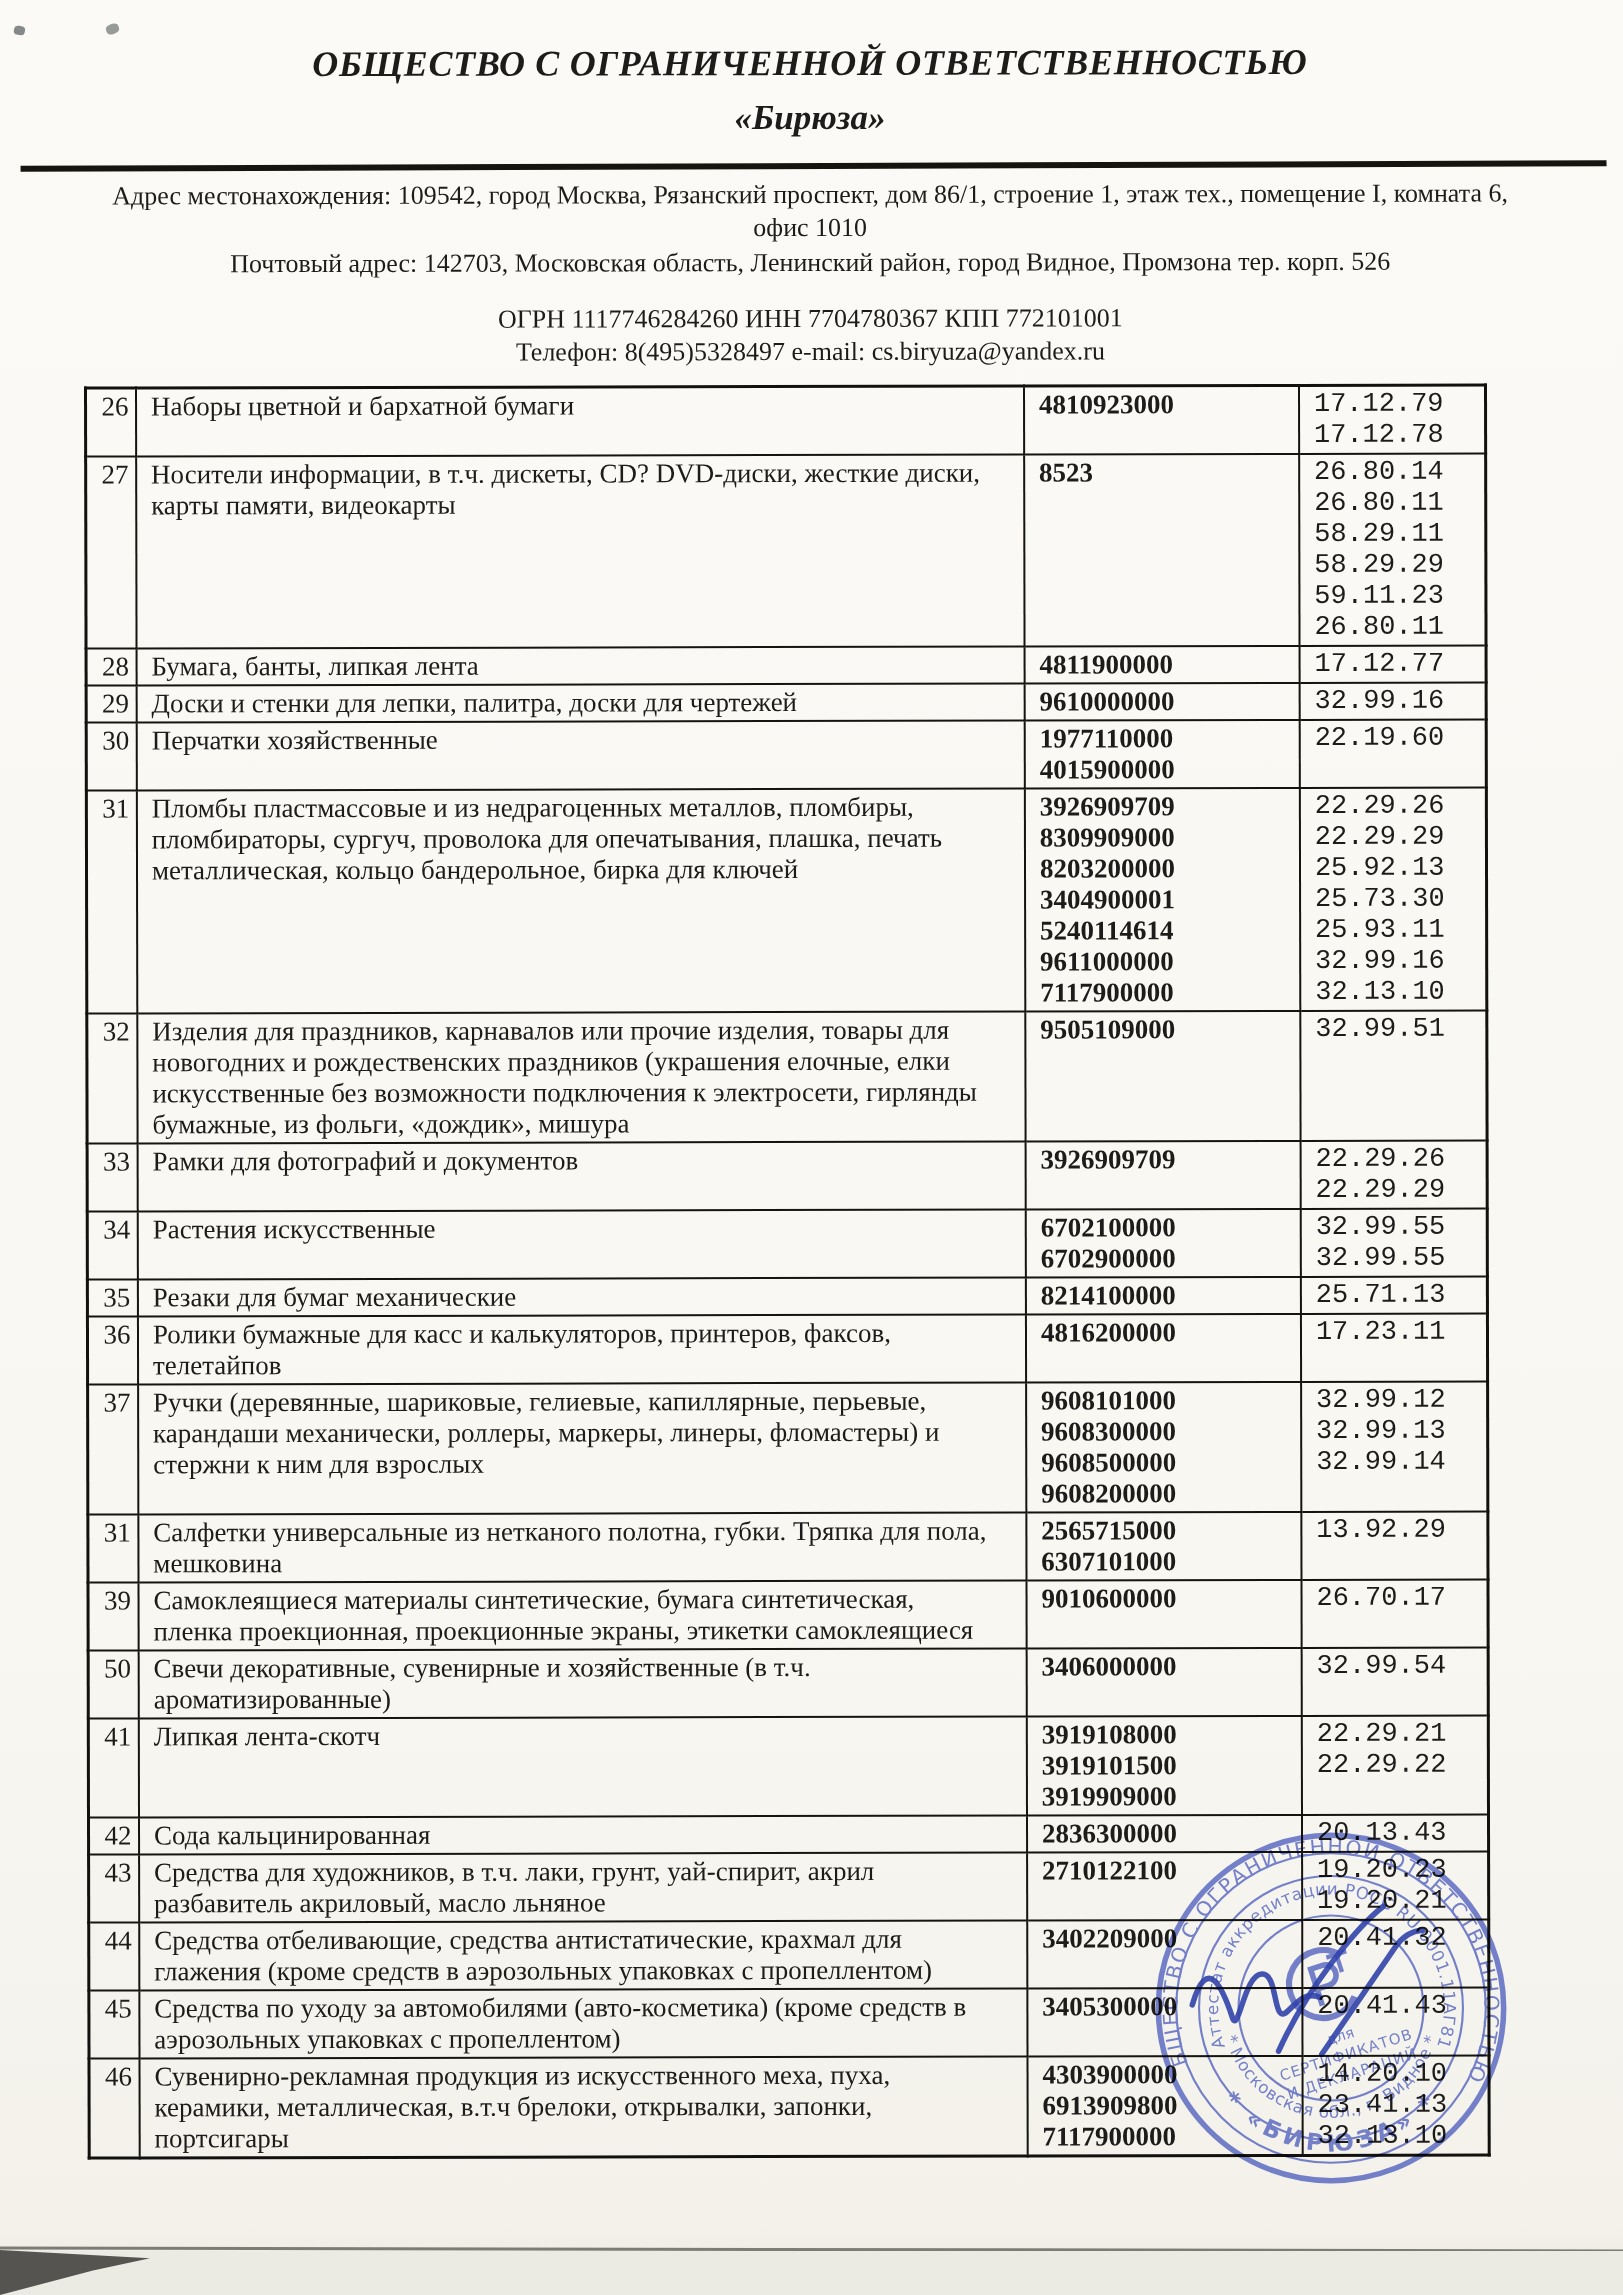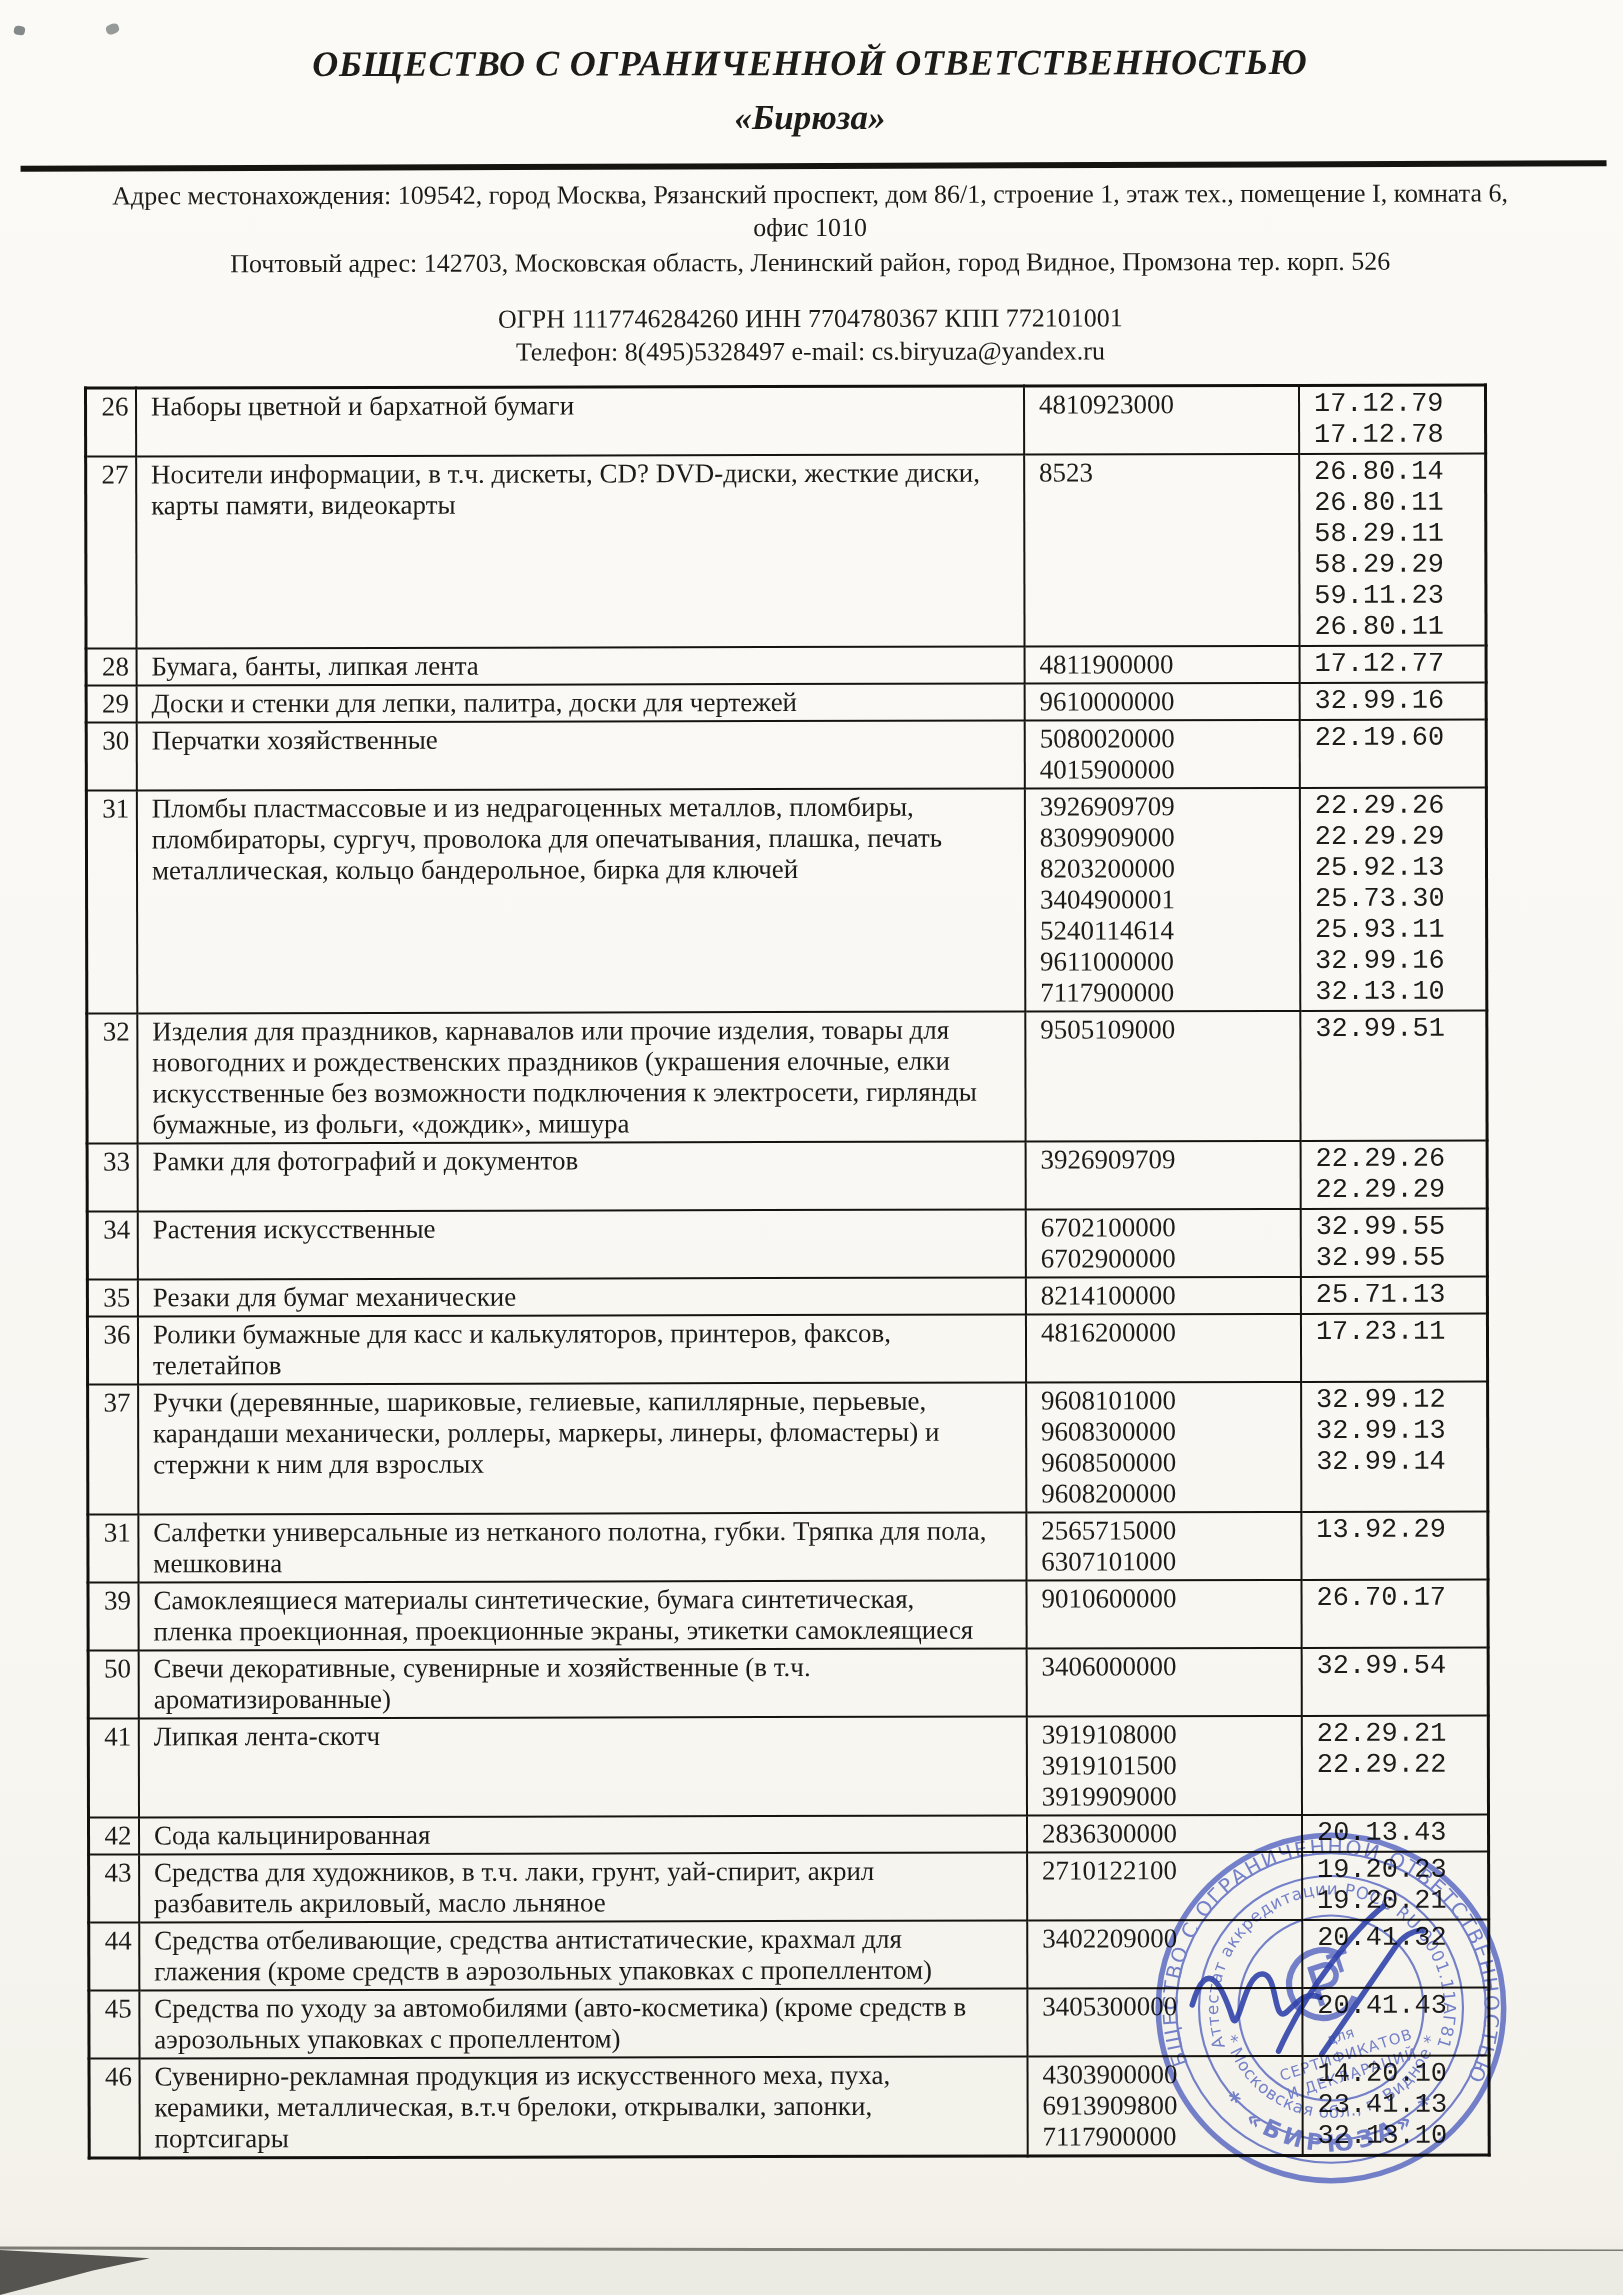--- a/index.html
+++ b/index.html
@@ -65,21 +65,21 @@
   }
   table.products td{
     border:2.6px solid #16140f;
     vertical-align:top;
     font-size:27px;
     line-height:31px;
     padding:2px 14.4px;
   }
   td.c-num{text-align:right;padding:2px 1.3px;}
   td.c-desc{white-space:pre-line;padding-right:19.6px;}
-  td.c-code{padding-left:18.3px;}
+  td.c-code{padding-left:18.3px;font-weight:bold;}
   td.c-okpd{padding-left:14.4px;font-family:Liberation Mono, monospace;}
   .code-line{min-height:31px;}
   
   .speck{position:absolute;background:#84898a;border-radius:40%;}
   .speck-1{left:14.4px;top:26px;width:11px;height:8.5px;transform:rotate(12deg);}
   .speck-2{left:106px;top:24px;width:13px;height:9.8px;transform:rotate(-18deg);opacity:.85;}
   .paper-edge-line{
     position:absolute;left:0;top:2248px;width:1623px;height:3.3px;
     background:#57554e;opacity:.75;transform:rotate(0.1deg);
   }
@@ -183,21 +183,21 @@
               <div class="code-line">9610000000</div>
             </td>
             <td class="c-okpd">
               <div class="code-line">32.99.16</div>
             </td>
           </tr>
           <tr>
             <td class="c-num">30</td>
             <td class="c-desc">Перчатки хозяйственные</td>
             <td class="c-code">
-              <div class="code-line">5080020000</div>
+              <div class="code-line">1977110000</div>
               <div class="code-line">4015900000</div>
             </td>
             <td class="c-okpd">
               <div class="code-line">22.19.60</div>
             </td>
           </tr>
           <tr>
             <td class="c-num">31</td>
             <td class="c-desc">Пломбы пластмассовые и из недрагоценных металлов, пломбиры,
 пломбираторы, сургуч, проволока для опечатывания, плашка, печать

